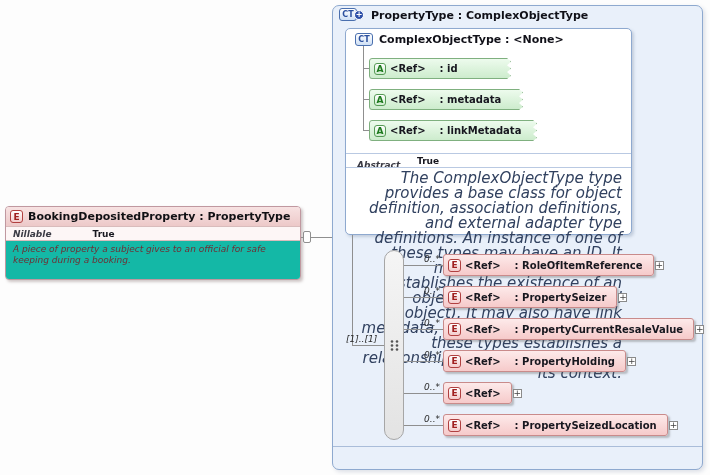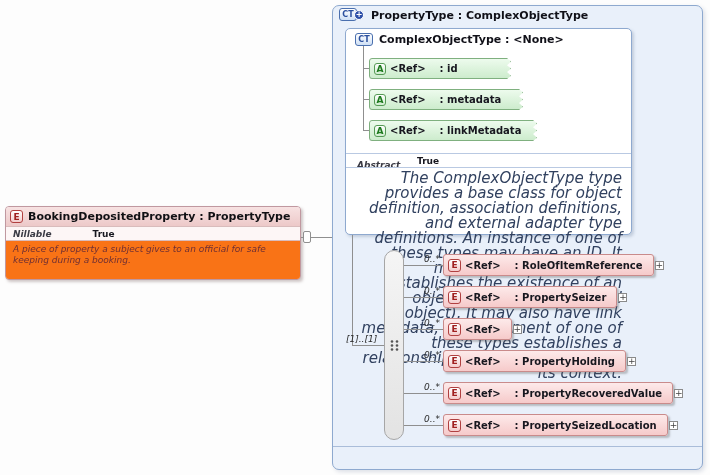--- a/index.html
+++ b/index.html
@@ -84,21 +84,21 @@
     height:20px; display:flex; align-items:center; gap:5px; padding-left:4px;
     background:linear-gradient(180deg,#f7e2e2,#edc9c9);
     border-bottom:1px solid #d9bcbc;
   }
   .el-main-title { font-size:11px; font-weight:bold; color:#101014; }
   .el-main-row {
     height:14px; display:flex; align-items:center; gap:24px; padding-left:7px;
     background:#fdf6f6; border-bottom:1px solid #d9bcbc;
   }
   .el-main-desc {
-    height:39px; background:#f97316; padding:3px 25px 0 7px;
+    height:39px; background:#14b8a6; padding:3px 25px 0 7px;
     font-size:9px; line-height:10.5px; font-style:italic; color:#6e2f34;
   }
 
   .e-icon {
     width:13px; height:13px; flex:0 0 auto;
     border:1px solid #b04040; border-radius:3px;
     background:linear-gradient(#ffffff,#f3cccc);
     color:#a02020; font-size:9px; font-weight:bold;
     display:flex; align-items:center; justify-content:center;
   }
@@ -246,38 +246,38 @@
       <span class="ref">&lt;Ref&gt;</span>
       <span class="iname">: PropertySeizer</span>
     </div>
     <div class="plus">+</div>
   </div>
 
   <div class="abs el-row" style="left:443px; top:318px;">
     <div class="el-box">
       <span class="e-icon">E</span>
       <span class="ref">&lt;Ref&gt;</span>
+      <span class="iname">: PropertyCurrentResaleValue</span>
     </div>
     <div class="plus">+</div>
   </div>
 
   <div class="abs el-row" style="left:443px; top:350px;">
     <div class="el-box">
       <span class="e-icon">E</span>
       <span class="ref">&lt;Ref&gt;</span>
       <span class="iname">: PropertyHolding</span>
     </div>
     <div class="plus">+</div>
   </div>
 
   <div class="abs el-row" style="left:443px; top:382px;">
     <div class="el-box">
       <span class="e-icon">E</span>
       <span class="ref">&lt;Ref&gt;</span>
-      <span class="iname">: PropertyRecoveredValue</span>
     </div>
     <div class="plus">+</div>
   </div>
 
   <div class="abs el-row" style="left:443px; top:414px;">
     <div class="el-box">
       <span class="e-icon">E</span>
       <span class="ref">&lt;Ref&gt;</span>
       <span class="iname">: PropertySeizedLocation</span>
     </div>

